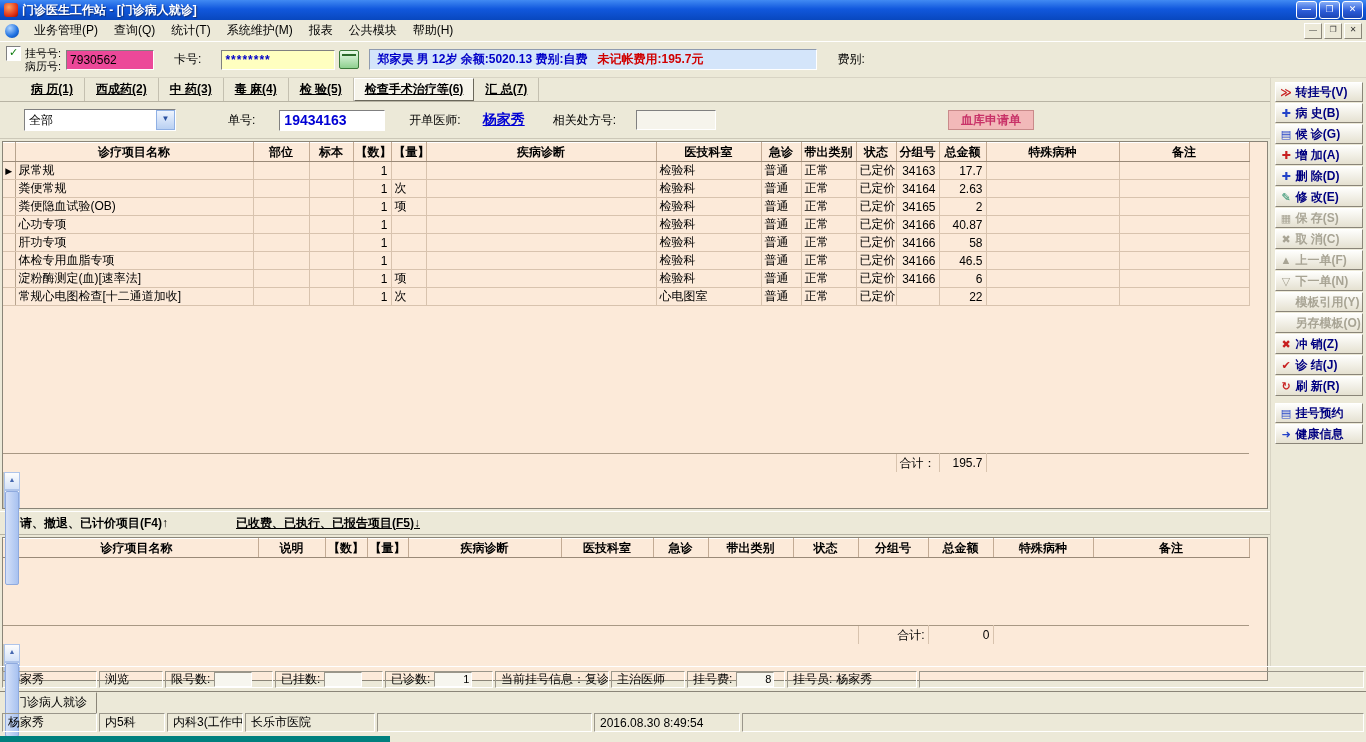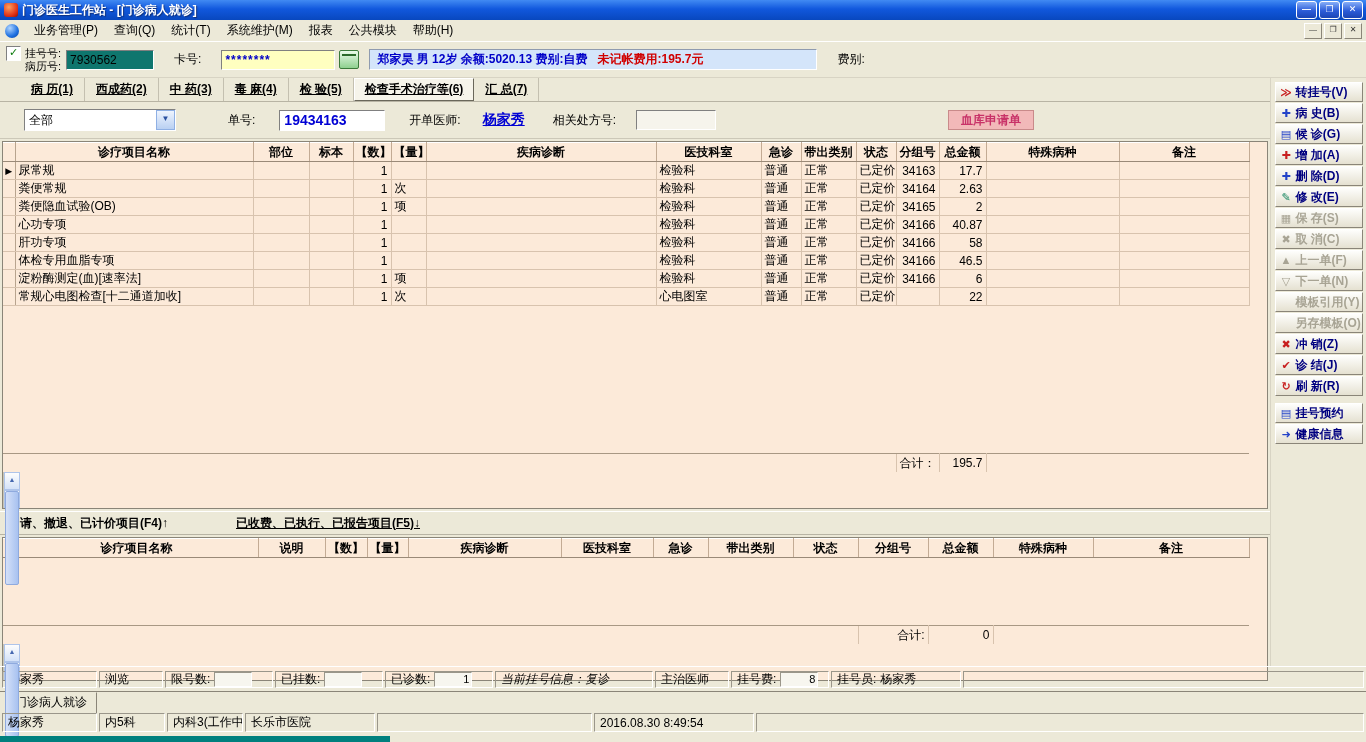--- a/index.html
+++ b/index.html
@@ -33,21 +33,21 @@
   .mdi-btns{margin-left:auto;display:flex;gap:2px;padding-right:4px;}
   .mbtn{width:16px;height:14px;background:var(--menu-bg,#ece9d8);border:1px solid;
     border-color:#fff #8a8578 #8a8578 #fff;font-size:8px;line-height:12px;text-align:center;color:#333;}
 
   
   .formbar{height:35px;flex:0 0 35px;display:flex;align-items:center;padding:0 6px;
     border-bottom:1px solid #d8d4c4;}
   .checkbox{width:13px;height:13px;background:#fff;border:1px solid;align-self:flex-start;margin-top:4px;
     border-color:#808080 #fff #fff #808080;font-size:11px;line-height:11px;text-align:center;color:#0a7a0a;font-weight:bold;}
   .dual-label{display:flex;flex-direction:column;font-size:11px;line-height:13px;margin:0 5px 0 4px;}
-  .field{height:18px;border:1px solid;border-color:#808080 #fff #fff #808080;background:#0f766e;
+  .field{height:18px;border:1px solid;border-color:#808080 #fff #fff #808080;background:#ec4899;
     font-family:inherit;font-size:12px;padding:0 3px;outline:none;}
   .field.rec{width:80px;}
   .lbl{margin:0 20px;}
   .field.card{width:106px;background:var(--card-field-bg,#ffffc0);color:#0000c8;font-weight:bold;letter-spacing:1px;}
   .card-icon{width:18px;height:17px;margin-left:4px;display:inline-block;position:relative;
     background:linear-gradient(180deg,#eafbea,#8fd08f);border:1px solid #3a7a3a;border-radius:2px;}
   .card-icon::after{content:"";position:absolute;left:2px;top:3px;right:2px;height:2px;background:#2a6a2a;}
   .patient-info{height:19px;margin-left:10px;width:432px;display:flex;align-items:center;gap:10px;
     background:var(--patient-bar-bg,#d4e5fa);border:1px solid;border-color:#8f9bb0 #fff #fff #8f9bb0;padding:0 7px;white-space:nowrap;overflow:hidden;}
   .pi-main{color:var(--accent-blue,#0000c8);font-weight:bold;}
@@ -127,21 +127,21 @@
 
   .tabstrip{height:20px;flex:0 0 20px;border-top:1px solid #8a8578;display:flex;align-items:flex-start;
     padding-left:5px;background:var(--menu-bg,#ece9d8);}
   .btab{border:1px solid #8a8578;border-top:1px solid var(--menu-bg,#ece9d8);padding:1px 9px 2px;background:var(--menu-bg,#ece9d8);}
 
   .status2{height:28px;flex:0 0 28px;position:relative;display:flex;gap:2px;padding:1px 2px;align-items:flex-start;}
   .status2 .seg{height:19px;}
   .teal{position:absolute;left:0;bottom:0;width:390px;height:6px;background:#00807e;}
 
   .w95{width:95px;} .w64{width:64px;} .w66{width:66px;} .w100{width:76px;} .w108{width:108px;}
-  .w130{width:130px;} .w138{width:158px;font-style:italic;} .w74{width:74px;} .w98{width:98px;} .w170{width:160px;} .w215{width:215px;}
+  .w130{width:130px;} .w138{width:114px;} .w74{width:74px;} .w98{width:98px;} .w170{width:146px;} .w215{width:215px;}
 </style>
 </head>
 <body style="--menu-bg: #ece9d8; --table-bg: #fcead9; --grid-line: #d8c3ae; --card-field-bg: #ffffc0; --patient-bar-bg: #d4e5fa; --accent-blue: #0000c8; --alert-red: #d00000; --sidebar-text: #000080;">
 
 <div class="window">
 
   <div class="titlebar">
     <span class="app-icon"></span>
     <span class="title-text">门诊医生工作站 - [门诊病人就诊]</span>
     <span class="win-btns">

